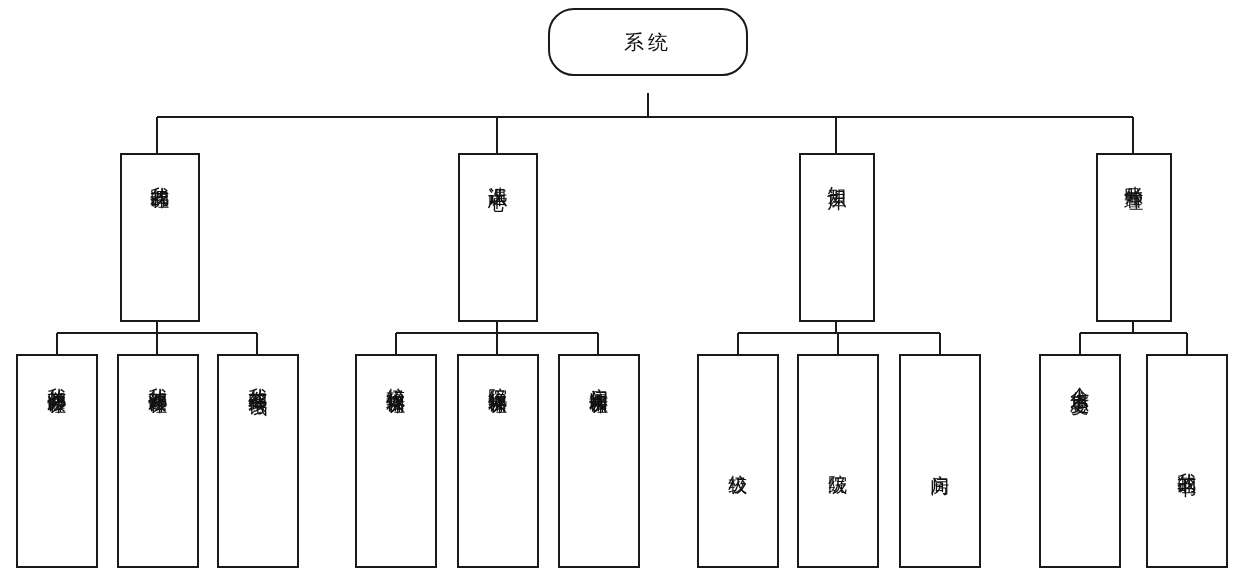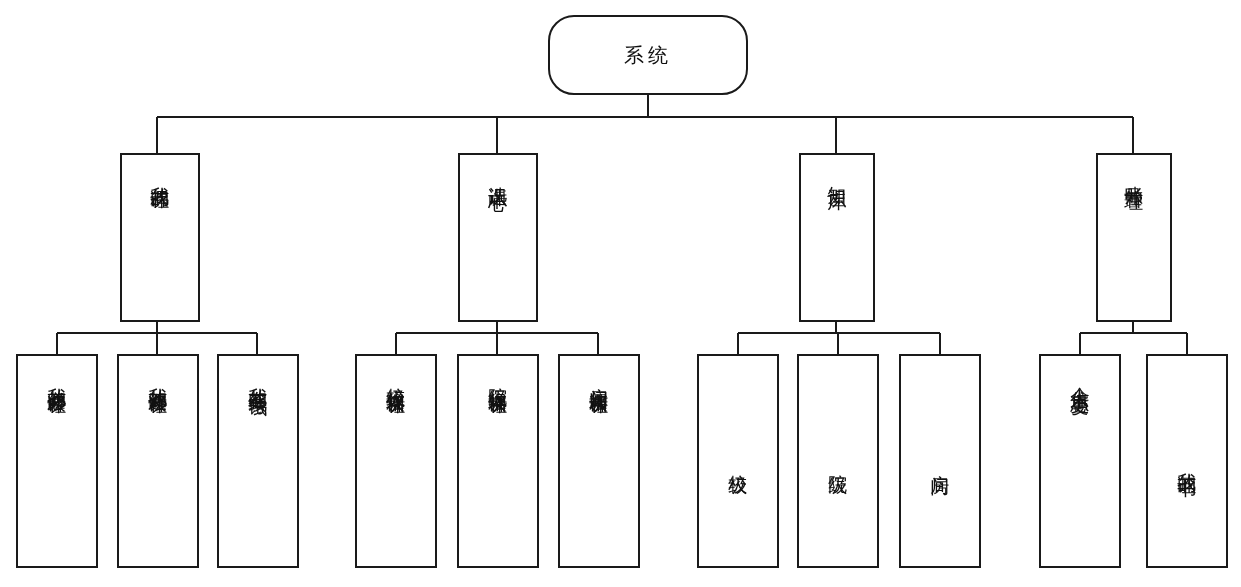--- a/index.html
+++ b/index.html
@@ -101,21 +101,21 @@
       <path d="M838,333 L838,354"></path>
       <path d="M940,333 L940,354"></path>
 
       <path d="M1133,322 L1133,333"></path>
       <path d="M1080,333 L1187,333"></path>
       <path d="M1080,333 L1080,354"></path>
       <path d="M1187,333 L1187,354"></path>
     </g>
   </svg>
 
-  <div class="node root" style="left:548px; top:15px; width:200px; height:80px;">
+  <div class="node root" style="left:548px; top:8px; width:200px; height:68px;">
     <span class="node-label">系统</span>
   </div>
 
   <div class="node vertical align-top" style="left:120px; top:153px; width:80px; height:169px;">
     <span class="node-label">我的课程</span>
   </div>
 
   <div class="node vertical align-top" style="left:458px; top:153px; width:80px; height:169px;">
     <span class="node-label">选课中心</span>
   </div>

